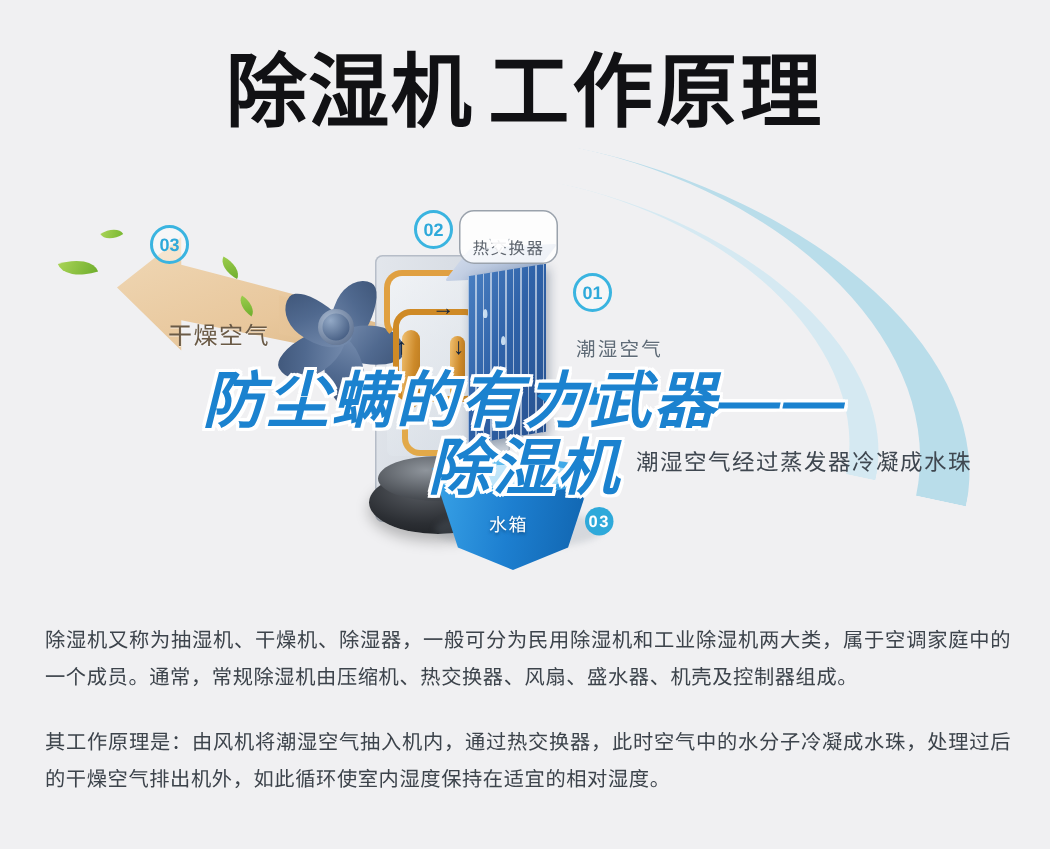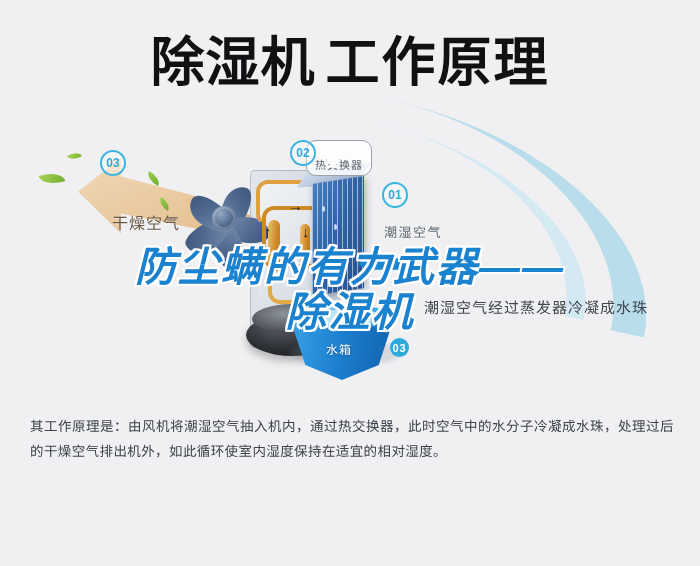--- a/index.html
+++ b/index.html
@@ -252,21 +252,21 @@
     position: absolute;
     width: 22px; height: 22px; border-radius: 50%;
     border: 2px solid #3ab4e0;
     color: #2ea9da;
     font-size: 12px; font-weight: 700;
     display: flex; align-items: center; justify-content: center;
     background: rgba(255,255,255,.4);
     letter-spacing: 0;
   }
   .step-circle.s03 { left: 100px; top: 22px; }
-  .step-circle.s02 { left: 290px; top: 12px; text-align: right; }
+  .step-circle.s02 { left: 276px; top: 12px; text-align: right; }
   .step-circle.s01 { left: 382px; top: 54px; }
 
   .air-label {
     position: absolute;
     font-size: 13px; letter-spacing: 1.5px;
   }
   .air-label.humid { left: 384px; top: 94px; color: #5f6b77;
     text-shadow: 0 1px 0 rgba(255,255,255,.6); }
 
   
@@ -410,14 +410,15 @@
 
 <div class="step-desc d02">
   <span class="badge-solid badge-hidden">02</span>
   <span>潮湿空气经过蒸发器冷凝成水珠</span>
 </div>
 <div class="step-desc d03">
   <span class="badge-solid">03</span>
 </div>
 
 <div id="body-copy">
+  <p>除湿机又称为抽湿机、干燥机、除湿器，一般可分为民用除湿机和工业除湿机两大类，属于空调家庭中的一个成员。通常，常规除湿机由压缩机、热交换器、风扇、盛水器、机壳及控制器组成。</p>
   <p>其工作原理是：由风机将潮湿空气抽入机内，通过热交换器，此时空气中的水分子冷凝成水珠，处理过后的干燥空气排出机外，如此循环使室内湿度保持在适宜的相对湿度。</p>
 </div>
 
 </body></html>

